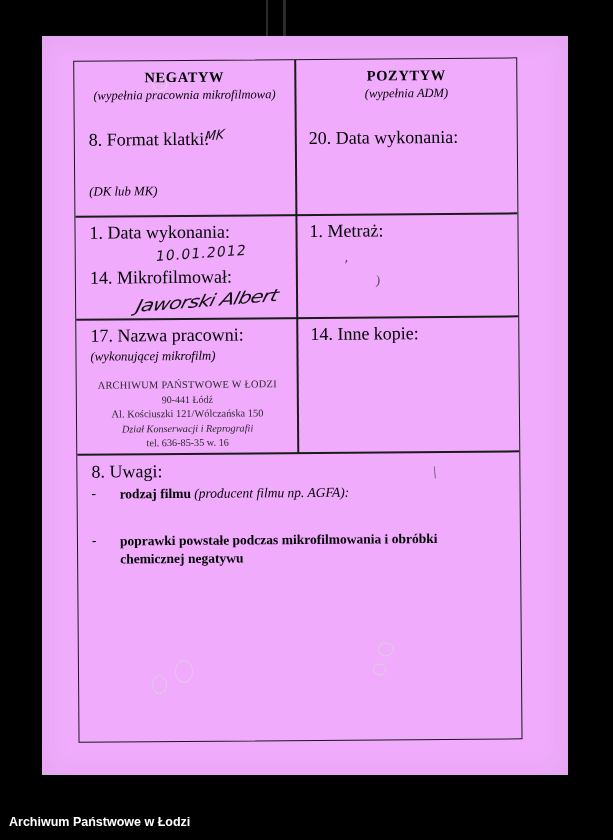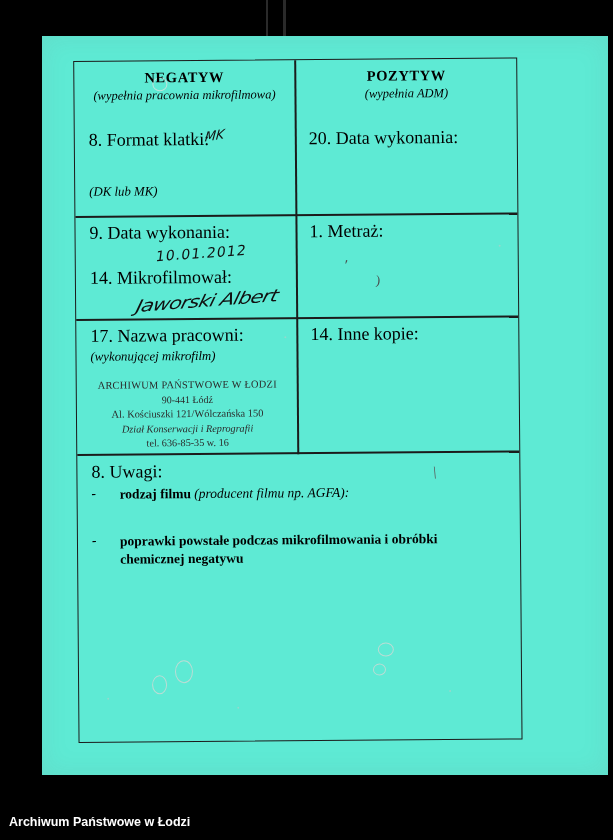--- a/index.html
+++ b/index.html
@@ -15,23 +15,22 @@
     font-family: "Liberation Serif", serif;
   }
 
   
   #paper {
     position: absolute;
     left: 42px;
     top: 36px;
     width: 526px;
     height: 739px;
-    background: #5eead4;
+    background: #f0abfc;
     box-shadow: inset 0 0 26px rgba(120,120,120,0.13);
-    padding-left: 40px;
   }
   
   #paper-inner { position: absolute; inset: 0; transform: rotate(-0.45deg); transform-origin: 50% 0%; }
 
   
   .speck { position: absolute; background: #c9c9c5; border-radius: 50%; opacity: .5; }
   .blotch { position: absolute; border: 1px solid #d8d8d4; border-radius: 50%; opacity: .75; }
 
   
   .streak { position: absolute; background: #2a2a2a; }
@@ -192,21 +191,21 @@
       </div>
       <div class="hand hand-small" style="left:130px; top:67px;">MK</div>
       <div class="cell field-italic" style="left:14px; top:123px; width:200px;">(DK lub MK)</div>
 
       <div class="cell" style="left:234px; top:68px; width:200px;">
         <span class="field">20. Data wykonania:</span>
       </div>
       <div class="cell" style="left:234px; top:92px; width:195px; height:55px;"></div>
 
       <div class="cell" style="left:14px; top:161px; width:200px;">
-        <span class="field">9. Data wykonania:</span>
+        <span class="field">1. Data wykonania:</span>
       </div>
       <div class="hand hand-date" style="left:80px; top:184px;">10.01.2012</div>
 
       <div class="cell" style="left:14px; top:206px; width:200px;">
         <span class="field">14. Mikrofilmował:</span>
       </div>
       <div class="hand hand-sig" style="left:60px; top:228px;">Jaworski Albert</div>
 
       <div class="cell" style="left:234px; top:161px; width:200px;">
         <span class="field">1. Metraż:</span>

